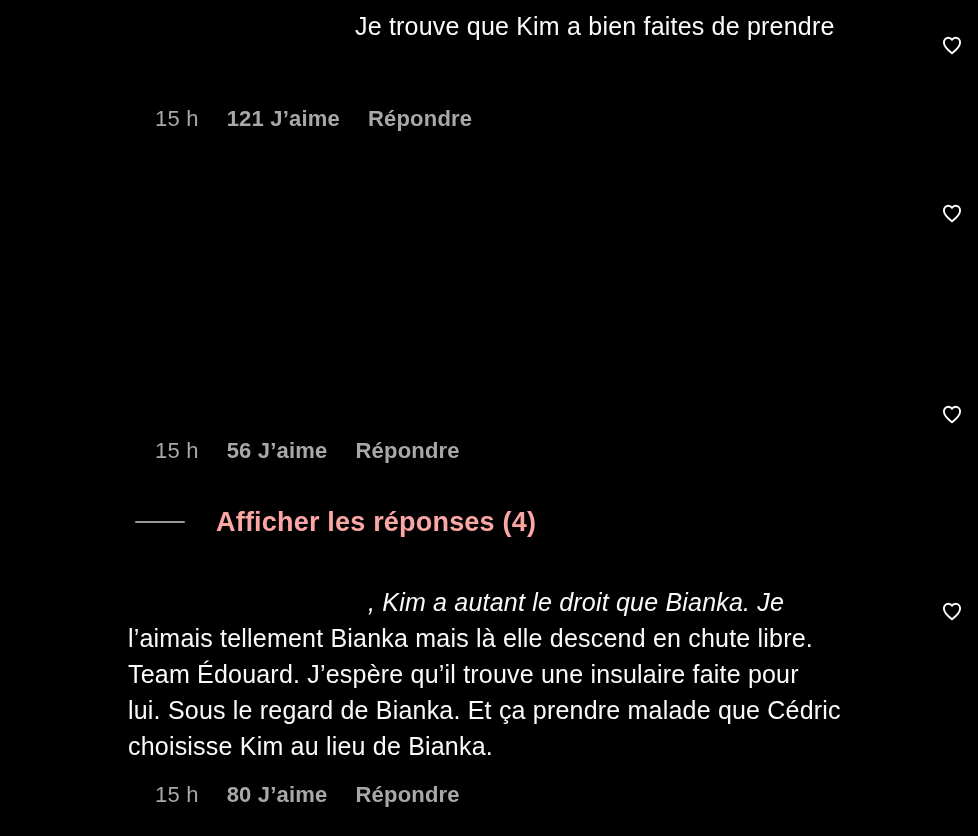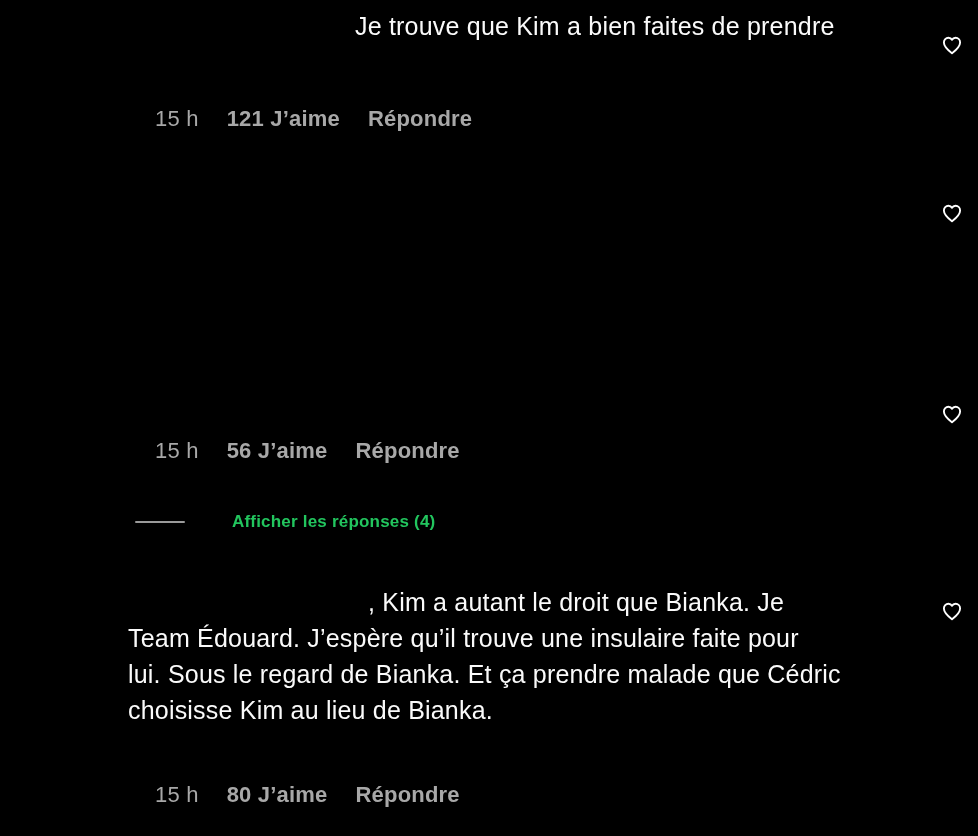--- a/index.html
+++ b/index.html
@@ -12,21 +12,21 @@
   }
   .stage { position: absolute; inset: 0; width: 808px; height: 836px; }
 
   .comment-text { position: absolute; left: 128px; }
   .comment-line {
     font-size: 25px; line-height: 36px; color: #fafafa;
     white-space: nowrap; letter-spacing: 0.2px;
   }
   .indent-c1 { padding-left: 227px; }
   .indent-c3 { padding-left: 130px; }
-  .indent-c4 { padding-left: 240px; }
+  .indent-c4 { padding-left: 240px; font-style: italic; }
 
   .meta {
     position: absolute; left: 128px;
     display: flex; align-items: baseline; gap: 28px;
     font-size: 22px; line-height: 26px; color: #a8a8a8;
     letter-spacing: 0.2px;
     margin-left: 27px;
   }
   .meta .time { font-weight: 400; }
   .meta .likes, .meta .reply { font-weight: 700; cursor: pointer; }
@@ -37,22 +37,22 @@
     display: flex; align-items: center; justify-content: center;
   }
   .heart-btn svg { display: block; }
 
   .replies-row { position: absolute; left: 0; top: 505px; width: 978px; height: 34px; cursor: pointer; }
   .replies-divider {
     position: absolute; left: 135px; top: 16px;
     width: 50px; height: 2px; background: #9a9a9a; border-radius: 1px;
   }
   .replies-label {
-    position: absolute; left: 232px; top: 2px;
-    font-size: 17px; line-height: 30px; font-weight: 700; color: #22c55e;
+    position: absolute; left: 216px; top: 2px;
+    font-size: 27px; line-height: 30px; font-weight: 700; color: #fca5a5;
     white-space: nowrap; letter-spacing: 0.2px;
   }
 </style>
 </head>
 <body>
 
 <div class="stage">
 
   <div class="comment-text" style="top: 8px;">
     <div class="comment-line indent-c1">Je trouve que Kim a bien faites de prendre</div>
@@ -91,20 +91,21 @@
     </span>
   </button>
 
   <div class="replies-row">
     <span class="replies-divider"></span>
     <span class="replies-label">Afficher les réponses (4)</span>
   </div>
 
   <div class="comment-text" style="top: 584px;">
     <div class="comment-line indent-c4">, Kim a autant le droit que Bianka. Je</div>
+    <div class="comment-line">l’aimais tellement Bianka mais là elle descend en chute libre.</div>
     <div class="comment-line">Team Édouard. J’espère qu’il trouve une insulaire faite pour</div>
     <div class="comment-line">lui. Sous le regard de Bianka. Et ça prendre malade que Cédric</div>
     <div class="comment-line">choisisse Kim au lieu de Bianka.</div>
   </div>
   <div class="meta" style="top: 782px;">
     <span class="time">15 h</span>
     <span class="likes">80 J’aime</span>
     <span class="reply">Répondre</span>
   </div>
   <button class="heart-btn" style="top: 598px;">

